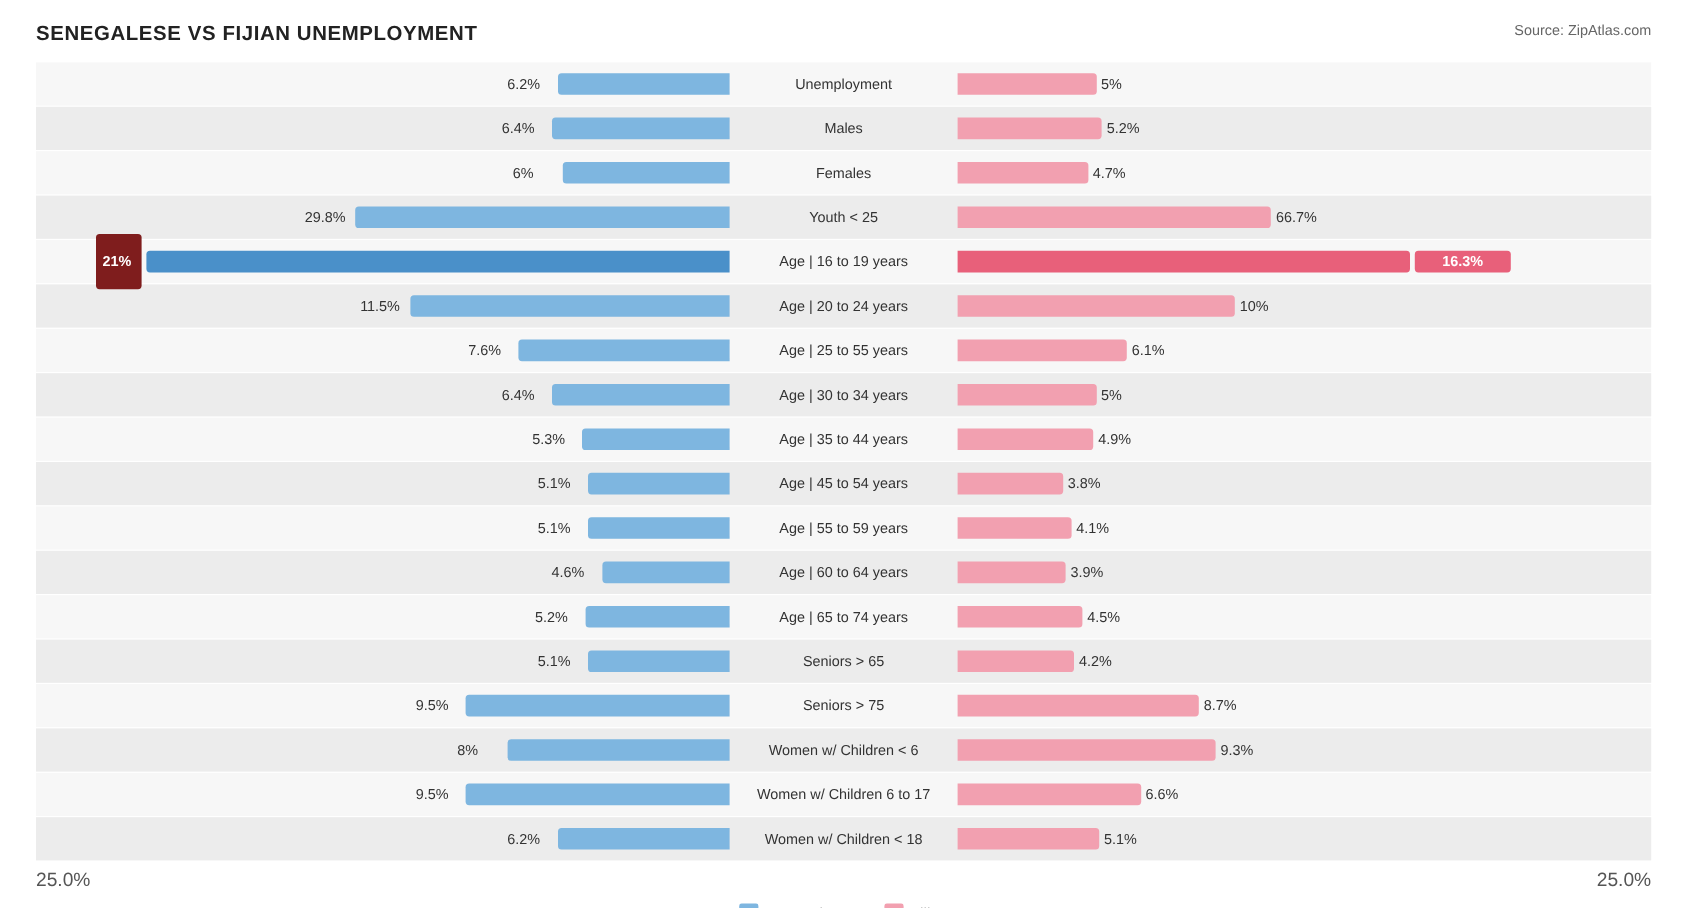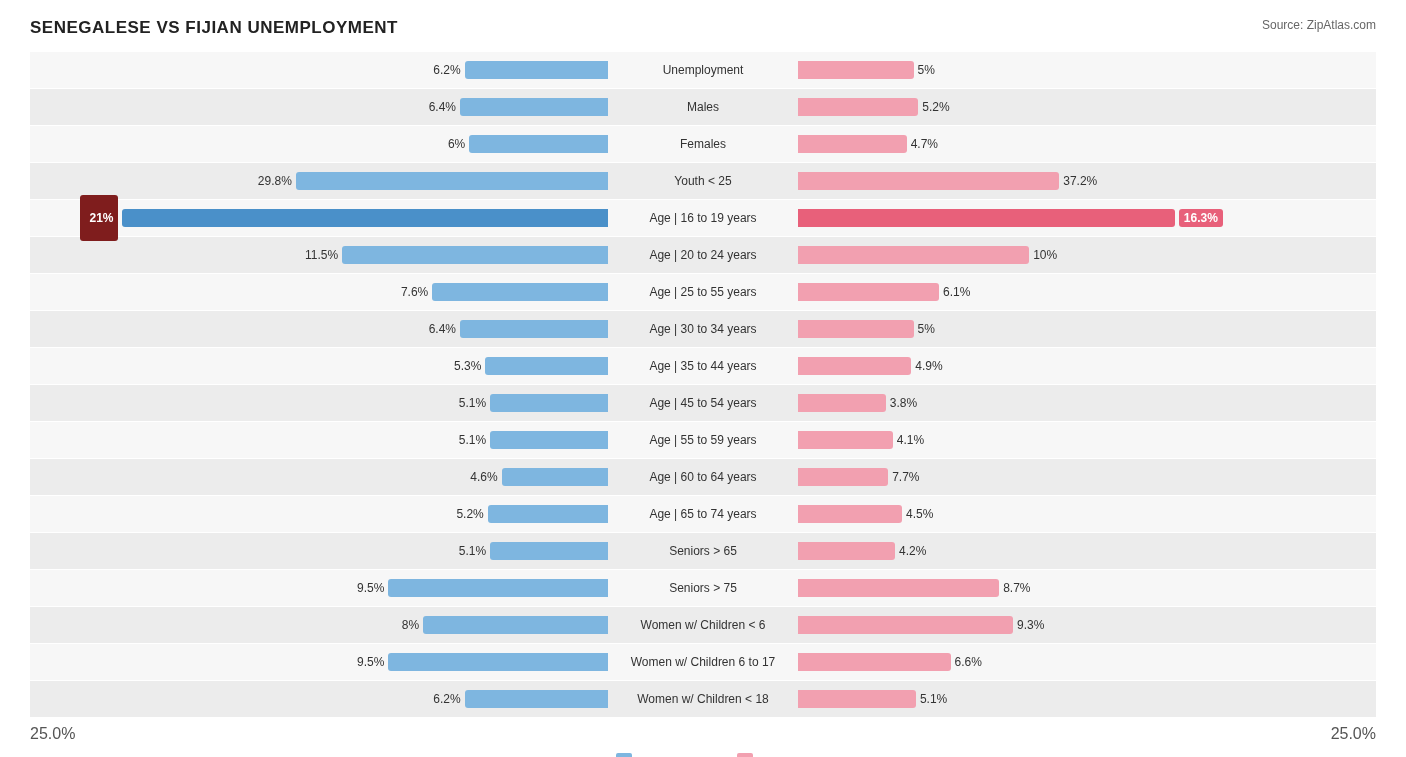--- a/index.html
+++ b/index.html
@@ -59,21 +59,21 @@
       align-items: center;
       justify-content: flex-start;
       width: 50%;
       flex-direction: row;
     }
     .left-value {
       font-size: 12px;
       color: #333;
       white-space: nowrap;
       min-width: 38px;
-      text-align: right;
+      text-align: left;
       margin-right: 4px;
     }
     .left-bar {
       height: 18px;
       background: #7eb6e0;
       border-radius: 3px 0 0 3px;
       display: flex;
       align-items: center;
       justify-content: flex-end;
     }
@@ -108,21 +108,21 @@
       padding: 16px 5px;
       font-weight: bold;
     }
     .highlight-left .left-bar {
       background: #4a90c9;
     }
     .highlight-right .right-value {
       background: #e8607a;
       color: #fff;
       border-radius: 3px;
-      padding: 2px 5px;
+      padding: 2px 23px;
       font-weight: bold;
     }
     .highlight-right .right-bar {
       background: #e8607a;
     }
     .axis-row {
       display: flex;
       justify-content: space-between;
       margin-top: 8px;
       font-size: 16px;
@@ -193,21 +193,21 @@
         </div>
       </div>
       <div class="row">
         <div class="left-section">
           <span class="left-value">29.8%</span>
           <div class="left-bar" style="width: 312.12px;"></div>
         </div>
         <div class="center-label">Youth &lt; 25</div>
         <div class="right-section">
           <div class="right-bar" style="width: 261.256px;"></div>
-          <span class="right-value">37.2%</span>
+          <span class="right-value">66.7%</span>
         </div>
       </div>
       <div class="row highlight-left highlight-right">
         <div class="left-section">
           <span class="left-value">21%</span>
           <div class="left-bar" style="width: 485.52px;"></div>
         </div>
         <div class="center-label">Age | 16 to 19 years</div>
         <div class="right-section">
           <div class="right-bar" style="width: 376.856px;"></div>
@@ -281,21 +281,21 @@
         </div>
       </div>
       <div class="row">
         <div class="left-section">
           <span class="left-value">4.6%</span>
           <div class="left-bar" style="width: 106.352px;"></div>
         </div>
         <div class="center-label">Age | 60 to 64 years</div>
         <div class="right-section">
           <div class="right-bar" style="width: 90.168px;"></div>
-          <span class="right-value">7.7%</span>
+          <span class="right-value">3.9%</span>
         </div>
       </div>
       <div class="row">
         <div class="left-section">
           <span class="left-value">5.2%</span>
           <div class="left-bar" style="width: 120.224px;"></div>
         </div>
         <div class="center-label">Age | 65 to 74 years</div>
         <div class="right-section">
           <div class="right-bar" style="width: 104.04px;"></div>

